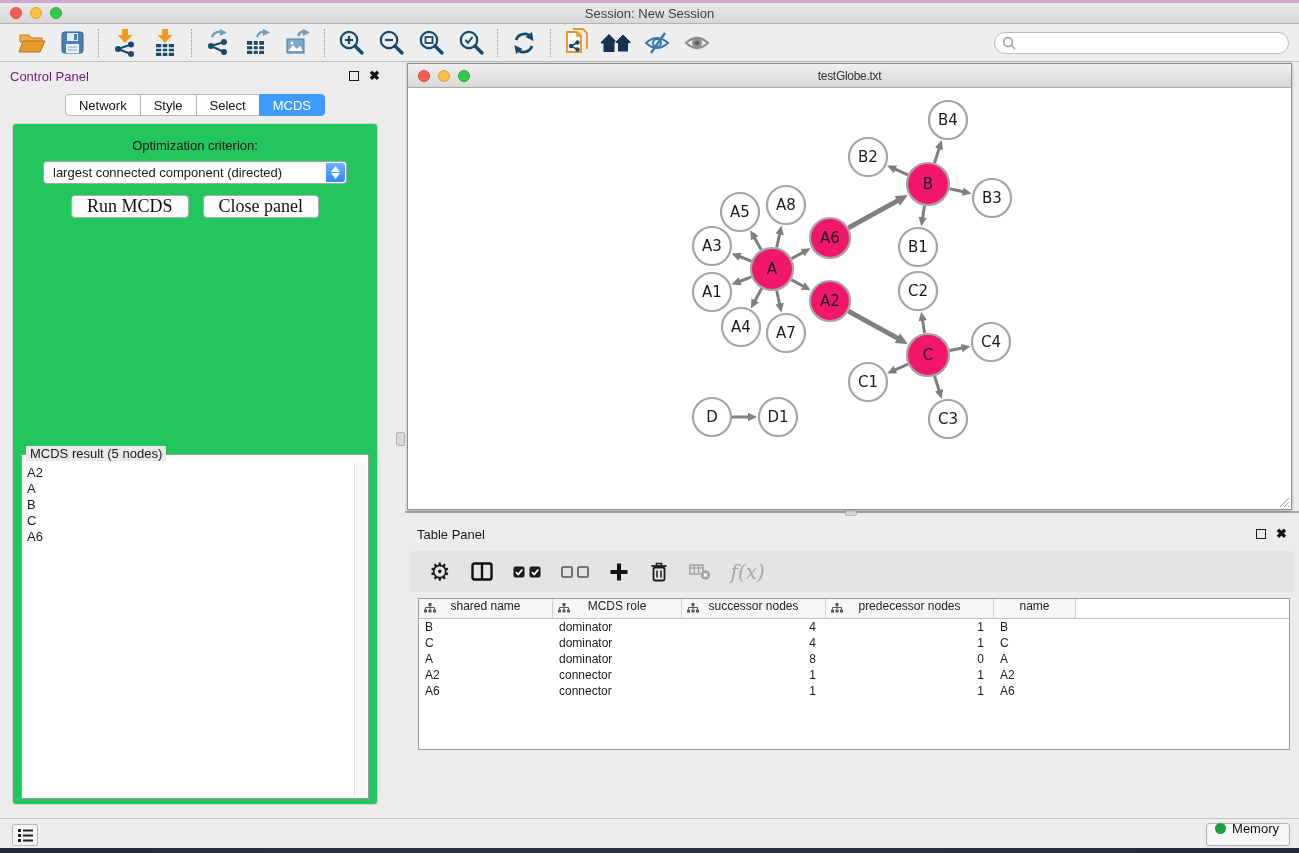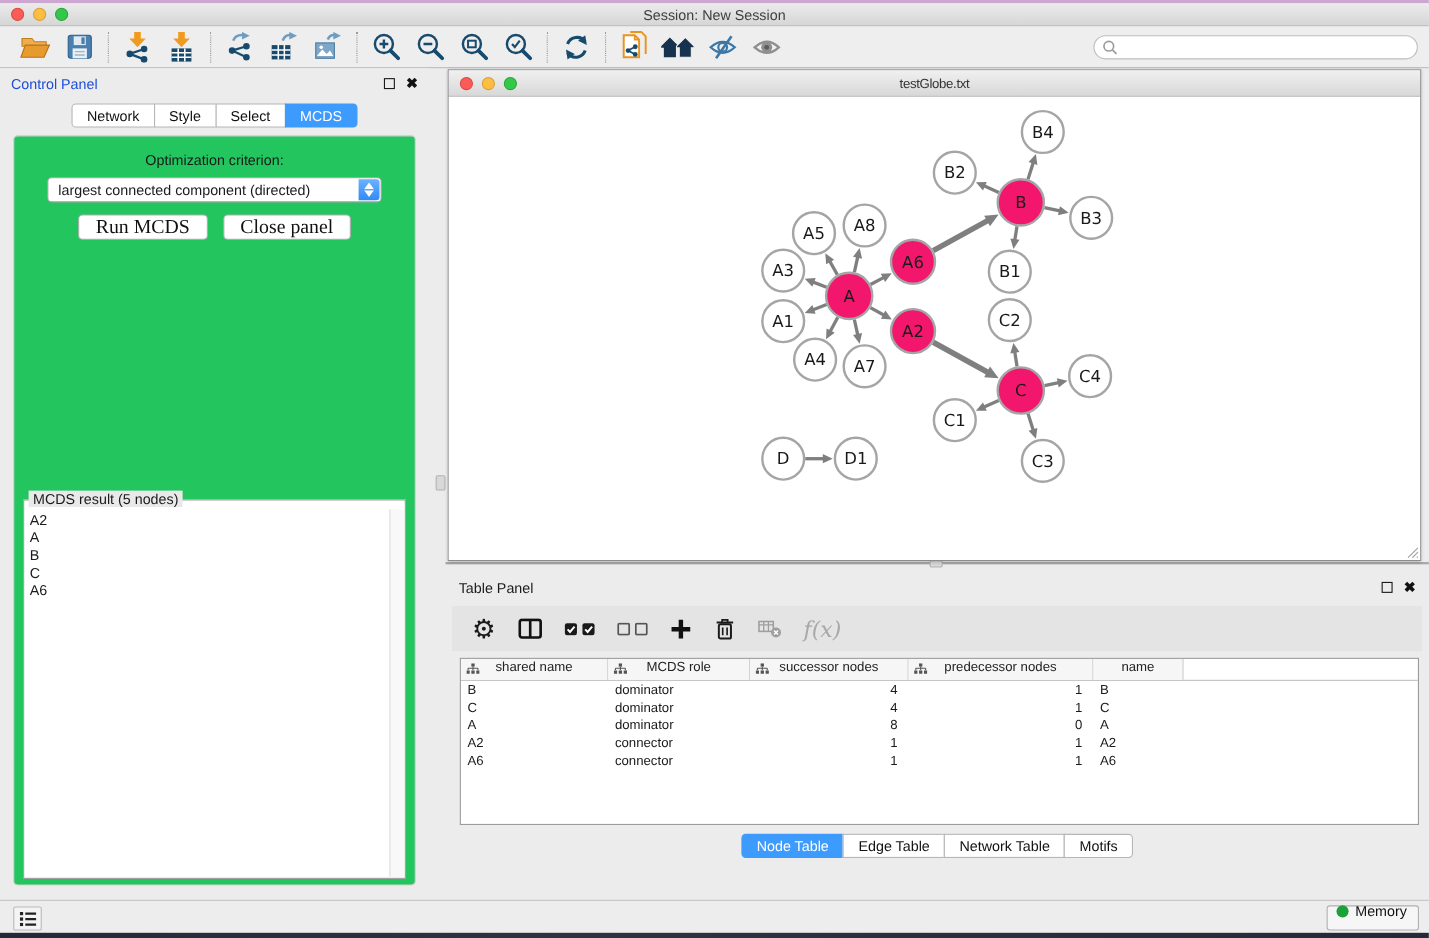--- a/index.html
+++ b/index.html
@@ -24,21 +24,21 @@
   .tb-icon { width:40px; height:32px; display:flex; align-items:center; justify-content:center; cursor:default; }
   .tb-sep { width:1px; height:28px; border-left:1px dotted #9a9a9a; margin:0 6px; }
   .search-wrap { position:absolute; right:10px; top:8px; }
   .search-wrap input { width:295px; height:22px; border:1px solid #bdbdbd; border-radius:11px;
     padding:0 8px 0 26px; font-size:13px; font-family:"Liberation Sans", sans-serif; background:#fff; outline:none; }
   .search-glass { position:absolute; left:8px; top:4px; }
 
   
   .control-panel { position:absolute; left:0; top:62px; width:390px; height:756px; background:#ececec; }
   .panel-head { height:28px; display:flex; align-items:center; padding:0 10px; }
-  .panel-head .ptitle { font-size:13px; color:#1d4ed8; }
+  .panel-head .ptitle { font-size:13px; color:#701a75; }
   .panel-head .spacer { flex:1; }
   .float-box { width:10px; height:10px; border:1.5px solid #1a1a1a; margin-right:10px; }
   .close-x { font-size:13px; font-weight:bold; color:#111; line-height:10px; }
   .cp-tabs { display:flex; justify-content:center; margin-top:4px; }
   .tab { padding:2px 13px; background:#fff; border:1px solid #b6b6b6; margin-left:-1px;
     font-size:13px; color:#111; height:22px; display:flex; align-items:center; }
   .tab:first-child { border-radius:4px 0 0 4px; margin-left:0; }
   .tab:last-child { border-radius:0 4px 4px 0; }
   .tab.active { background:#3d9bfd; border-color:#3d9bfd; color:#fff; }
   .cp-content { position:absolute; left:12px; right:12px; top:61px; bottom:13px;
@@ -604,26 +604,20 @@
         </div>
         <div class="tr">
           <div class="td" style="width: 134px;">A6</div>
           <div class="td" style="width: 129px;">connector</div>
           <div class="td num" style="width: 144px;">1</div>
           <div class="td num" style="width: 168px;">1</div>
           <div class="td" style="width: 82px;">A6</div>
         </div>
       </div>
   </div>
-  <div class="tp-tabs" id="tp-tabs">
-      <div class="tab active">Node Table</div>
-      <div class="tab">Edge Table</div>
-      <div class="tab">Network Table</div>
-      <div class="tab">Motifs</div>
-    </div>
 </div>
 
 <div class="status-bar">
   <div class="list-btn">
     <svg width="15" height="13" viewBox="0 0 15 13">
         <rect x="0" y="0" width="3" height="3" fill="#222"></rect>
         <rect x="0" y="5" width="3" height="3" fill="#222"></rect>
         <rect x="0" y="10" width="3" height="3" fill="#222"></rect>
         <line x1="5" y1="1.5" x2="15" y2="1.5" stroke="#222" stroke-width="2"></line>
         <line x1="5" y1="6.5" x2="15" y2="6.5" stroke="#222" stroke-width="2"></line>

